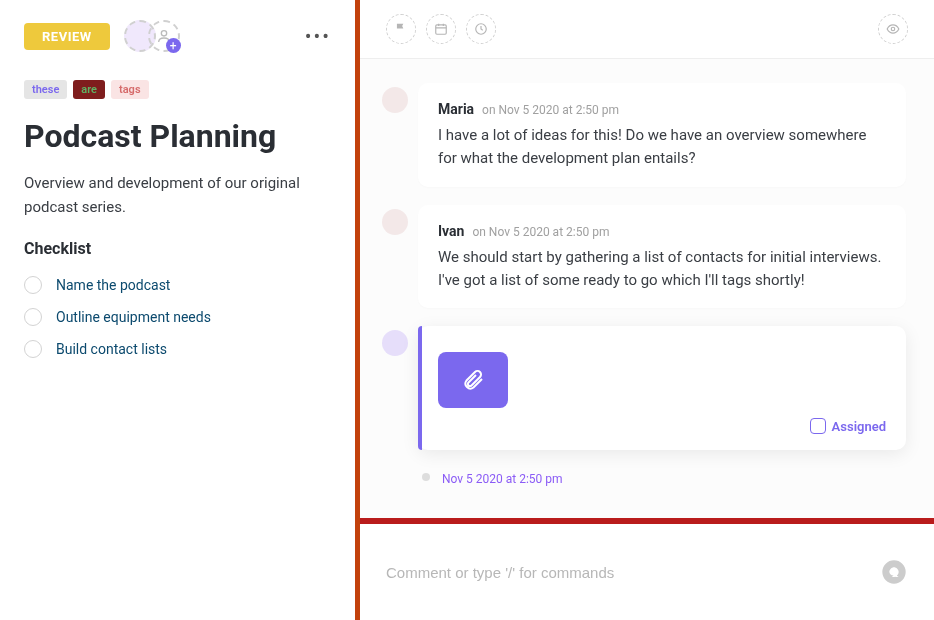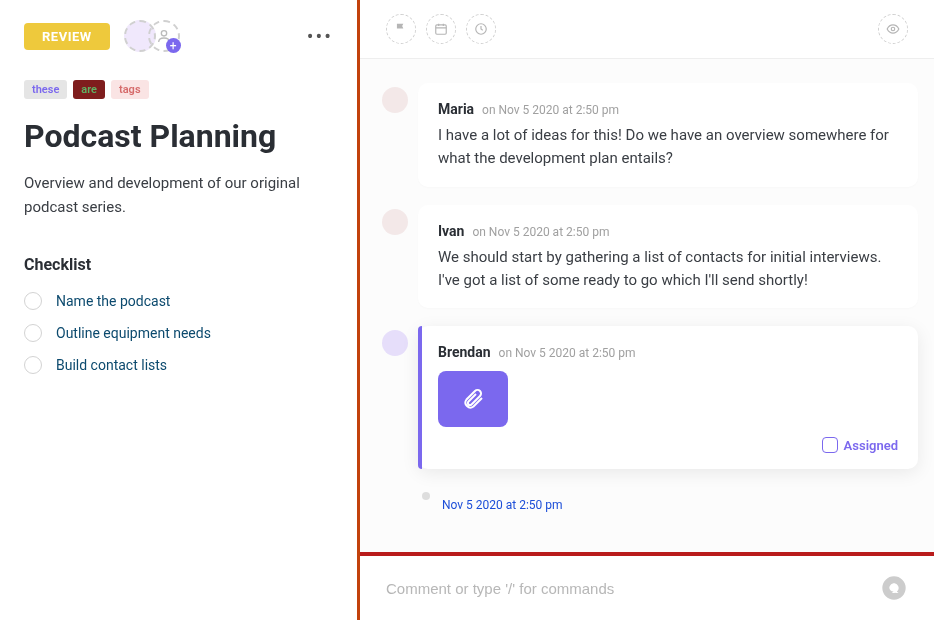--- a/index.html
+++ b/index.html
@@ -7,21 +7,21 @@
       font-family: -apple-system, BlinkMacSystemFont, 'Segoe UI', Roboto, Helvetica, Arial, sans-serif;
       width: 934px;
       height: 620px;
       overflow: hidden;
       display: flex;
       background: #fff;
       color: #333;
     }
     .left-panel {
       width: 360px;
-      border-right: 3px solid #c2410c;
+      border-right: 5px solid #c2410c;
       padding: 20px 24px;
       background: #fff;
     }
     .top-row {
       display: flex;
       align-items: center;
       margin-bottom: 28px;
     }
     .review-badge {
       background: #eec93c;
@@ -88,21 +88,21 @@
     .page-title {
       font-size: 32px;
       font-weight: 700;
       color: #2a2e34;
       margin-bottom: 16px;
     }
     .page-desc {
       font-size: 15px;
       color: #3a3e44;
       line-height: 1.6;
-      margin-bottom: 36px;
+      margin-bottom: 20px;
     }
     .checklist-heading {
       font-size: 16px;
       font-weight: 700;
       color: #2a2e34;
       margin-bottom: 18px;
     }
     .checklist-item {
       display: flex;
       align-items: center;
@@ -143,21 +143,21 @@
       margin-right: 10px;
       color: #b5b5b5;
       cursor: pointer;
     }
     .tool-circle svg { width: 14px; height: 14px; }
     .tool-circle.right { margin-left: auto; margin-right: 0; }
 
     .comments-scroll {
       flex: 1;
       overflow-y: auto;
-      padding: 24px 16px 12px 22px;
+      padding: 24px 28px 12px 22px;
       background: #fcfcfc;
     }
     .comment-row {
       display: flex;
       align-items: flex-start;
       margin-bottom: 18px;
     }
     .comment-avatar {
       width: 26px;
       height: 26px;
@@ -249,25 +249,25 @@
       margin-right: 12px; margin-top: 5px; flex-shrink:0;
     }
     .activity-text .author { color:#2a2e34; font-weight:700; }
     .status-chip {
       display: inline-flex; align-items:center; gap:5px;
       margin: 0 4px;
       color: #555;
     }
     .chip-sq { width:8px; height:8px; border-radius:2px; display:inline-block; }
     .arrow-sep { margin: 0 2px; color: #aaa; }
-    .activity-time { font-size:12px; color:#1d4ed8; margin-top:11px; }
+    .activity-time { font-size:12px; color:#8b5cf6; margin-top:4px; }
 
     .composer {
-      border-top: 4px solid #b91c1c;
-      padding: 18px 26px;
+      border-top: 6px solid #b91c1c;
+      padding: 34px 26px;
       display: flex;
       align-items: center;
       background: #fff;
     }
     .composer-input {
       flex: 1;
       border: none;
       outline: none;
       font-size: 15px;
       color: #444;
@@ -355,27 +355,26 @@
         <div class="comment-avatar"></div>
         <div class="comment-card">
           <div class="comment-header"><span class="comment-author">Maria</span> <span class="comment-time">on Nov 5 2020 at 2:50 pm</span></div>
           <div class="comment-body">I have a lot of ideas for this! Do we have an overview somewhere for what the development plan entails?</div>
         </div>
       </div>
       <div class="comment-row">
         <div class="comment-avatar"></div>
         <div class="comment-card">
           <div class="comment-header"><span class="comment-author">Ivan</span> <span class="comment-time">on Nov 5 2020 at 2:50 pm</span></div>
-          <div class="comment-body">We should start by gathering a list of contacts for initial interviews. I've got a list of some ready to go which I'll send shortly!</div>
+          <div class="comment-body">We should start by gathering a list of contacts for initial interviews. I've got a list of some ready to go which I'll tags shortly!</div>
         </div>
       </div>
       <div class="comment-row">
         <div class="comment-avatar" style="background: rgb(230, 222, 250);"></div>
         <div class="comment-card highlighted">
-          <div class="comment-header"><span class="comment-author">Brendan</span> <span class="comment-time">on Nov 5 2020 at 2:50 pm</span></div>
           <div class="attachment-row">
             <div class="attachment-box">
        <svg viewBox="0 0 24 24" fill="none" stroke="currentColor" stroke-width="2">
                 <path d="M21 11l-8.5 8.5a5 5 0 01-7-7L14 4a3.5 3.5 0 015 5l-8.5 8.5a2 2 0 01-3-3L15 7"></path>
               </svg>
      </div>
           </div>
           <div class="assigned-pill">
             <span class="assigned-square"></span>
             <span>Assigned</span>

